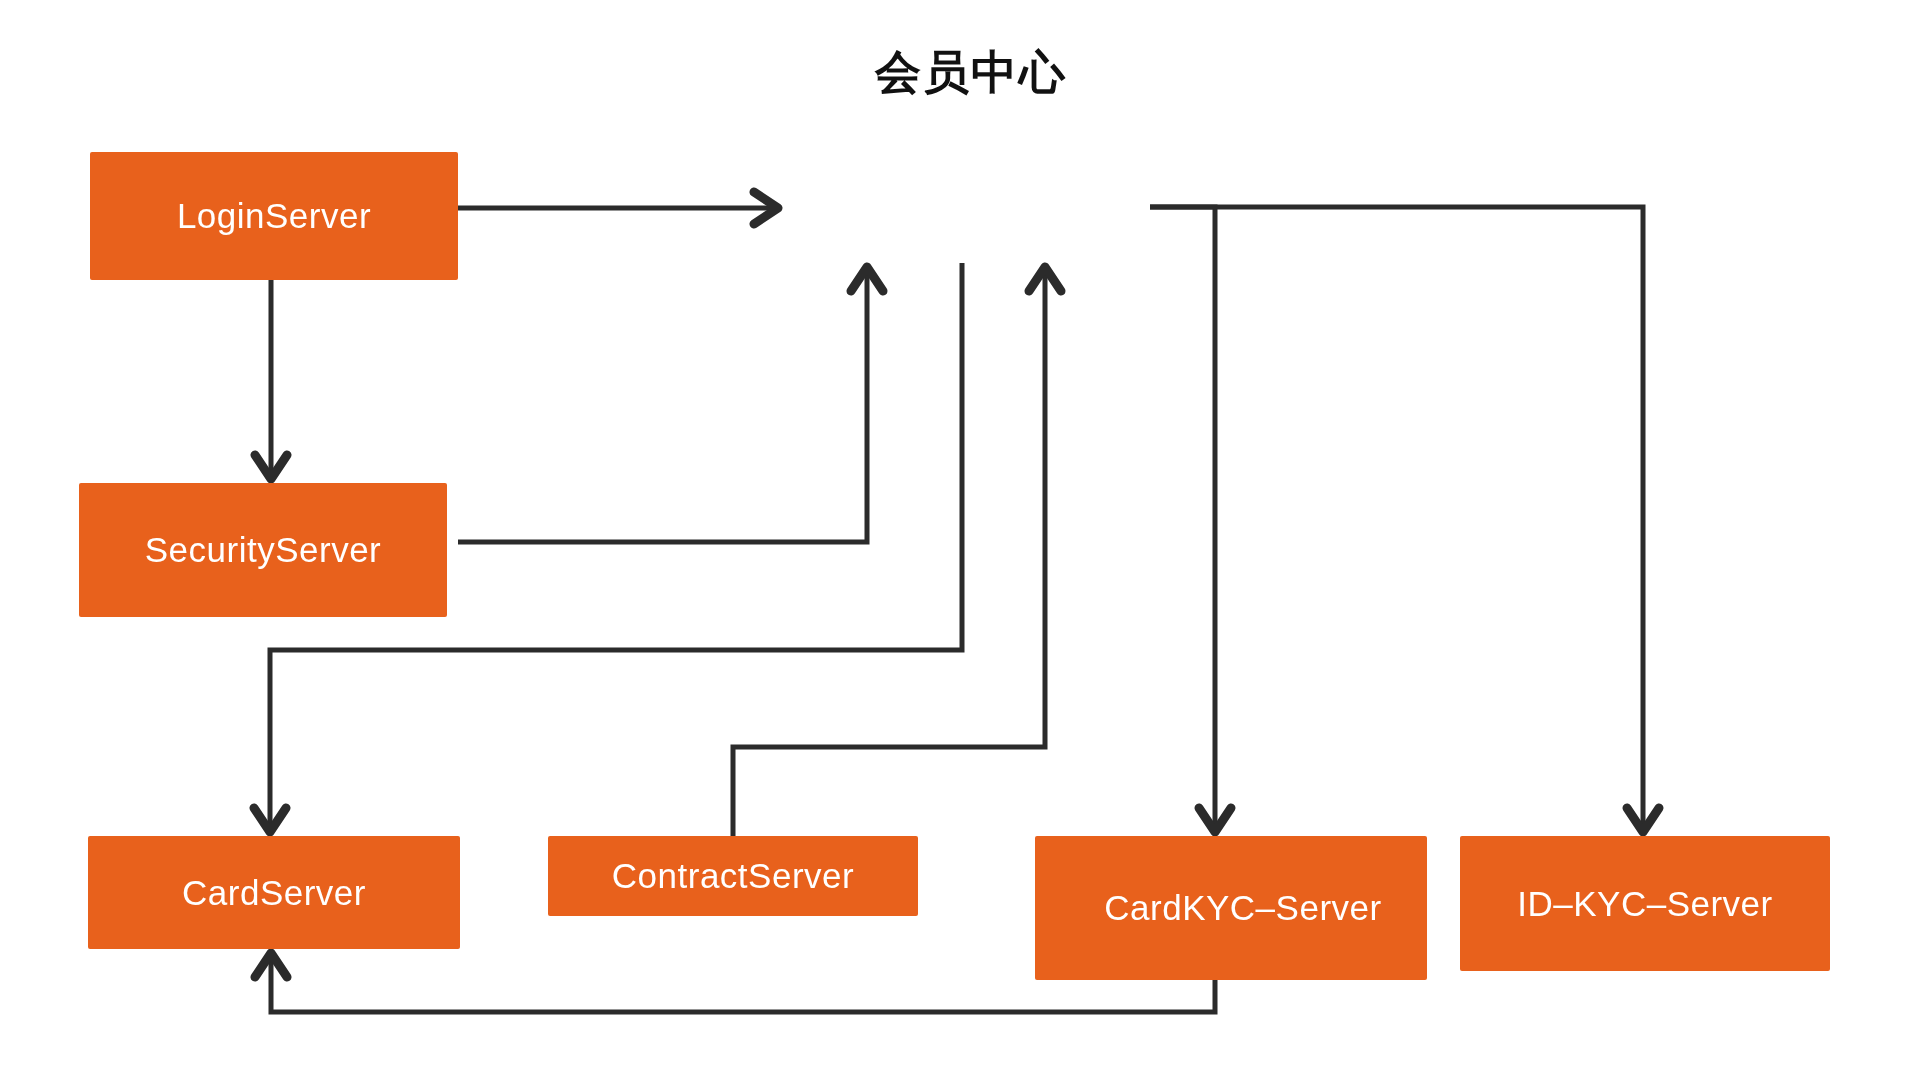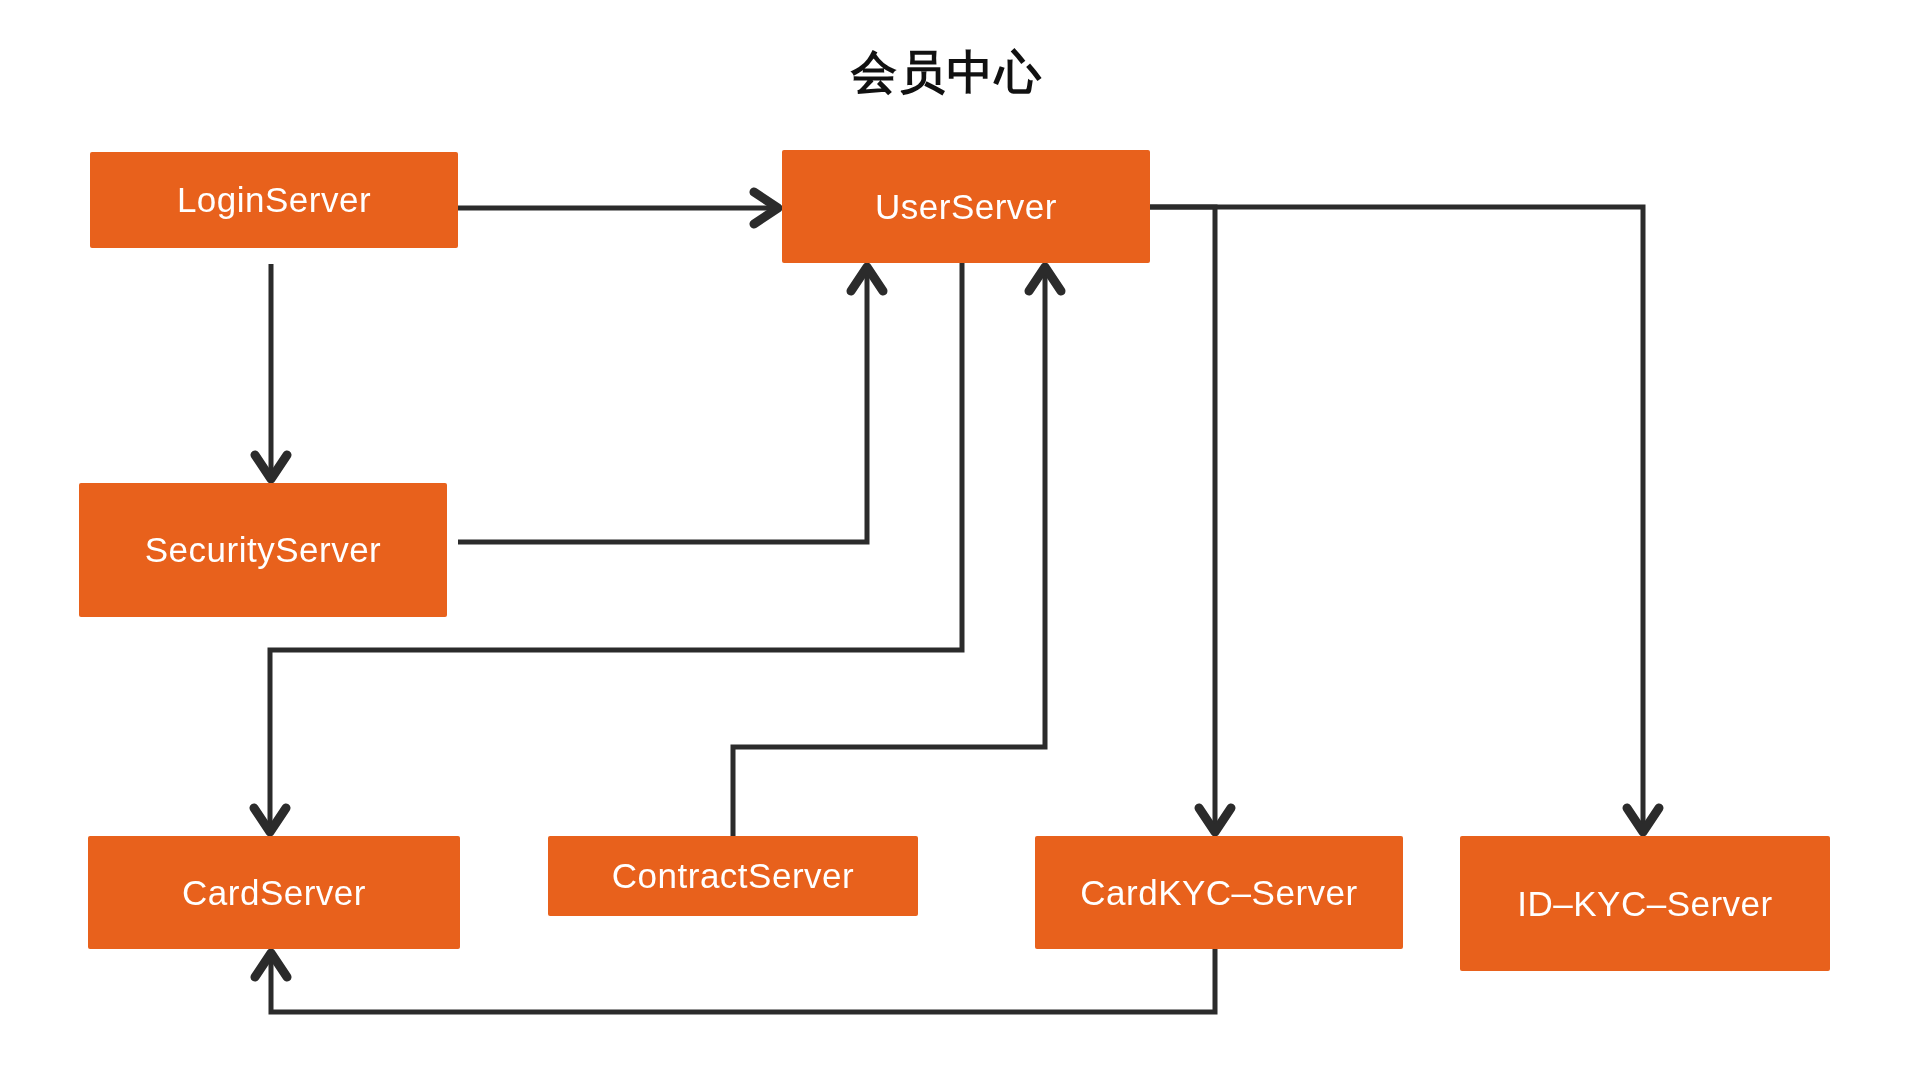--- a/index.html
+++ b/index.html
@@ -18,20 +18,21 @@
   #title {
     position: absolute;
     left: 0;
     top: 42px;
     width: 1894px;
     text-align: center;
     font-size: 46px;
     font-weight: 700;
     color: var(--title-color, #111111);
     letter-spacing: 2px;
+    padding-left: 24px;
   }
   .node {
     position: absolute;
     background: var(--node-fill, #E8611C);
     color: var(--node-text, #ffffff);
     display: flex;
     align-items: center;
     justify-content: center;
     font-size: 35px;
     font-weight: 400;
@@ -51,26 +52,26 @@
     stroke-width: 5;
   }
   .arrow-head {
     fill: none;
     stroke: var(--edge-color, #2B2B2B);
     stroke-width: 9;
     stroke-linecap: round;
     stroke-linejoin: round;
   }
   
-  #node-login    { left:  90px; top: 152px; width: 368px; height: 96px; }
+  #node-login    { left:  90px; top: 152px; width: 368px; height: 128px; }
   #node-user     { left: 782px; top: 150px; width: 368px; height: 113px; }
   #node-security { left:  79px; top: 483px; width: 368px; height: 134px; }
   #node-card     { left:  88px; top: 836px; width: 372px; height: 113px; align-items: center; }
   #node-contract { left: 548px; top: 836px; width: 370px; height: 80px; }
-  #node-cardkyc  { left: 1035px; top: 836px; width: 368px; height: 113px; }
+  #node-cardkyc  { left: 1035px; top: 836px; width: 368px; height: 144px; padding-left: 24px; }
   #node-idkyc    { left: 1460px; top: 836px; width: 370px; height: 135px; }
 </style>
 </head>
 <body>
 
 <div id="canvas" style="--node-fill: #E8611C; --node-text: #FFFFFF; --edge-color: #2B2B2B; --bg: #FFFFFF; --title-color: #111111;">
 
   <div id="title">会员中心</div>
 
   <svg id="edge-layer" width="1920" height="1080" viewBox="0 0 1920 1080">
@@ -113,23 +114,20 @@
     <g>
       <polyline class="edge-line" points="1215,949 1215,1012 271,1012 271,957"></polyline>
       <polyline class="arrow-head" points="255,977 271,953 287,977"></polyline>
     </g>
   </svg>
 
   <div class="node" id="node-login">
     <span>LoginServer</span>
   </div>
 
-  <div class="node" id="node-user">
-    <span>UserServer</span>
-  </div>
 
   <div class="node" id="node-security">
     <span>SecurityServer</span>
   </div>
 
   <div class="node" id="node-card">
     <span>CardServer</span>
   </div>
 
   <div class="node" id="node-contract">

